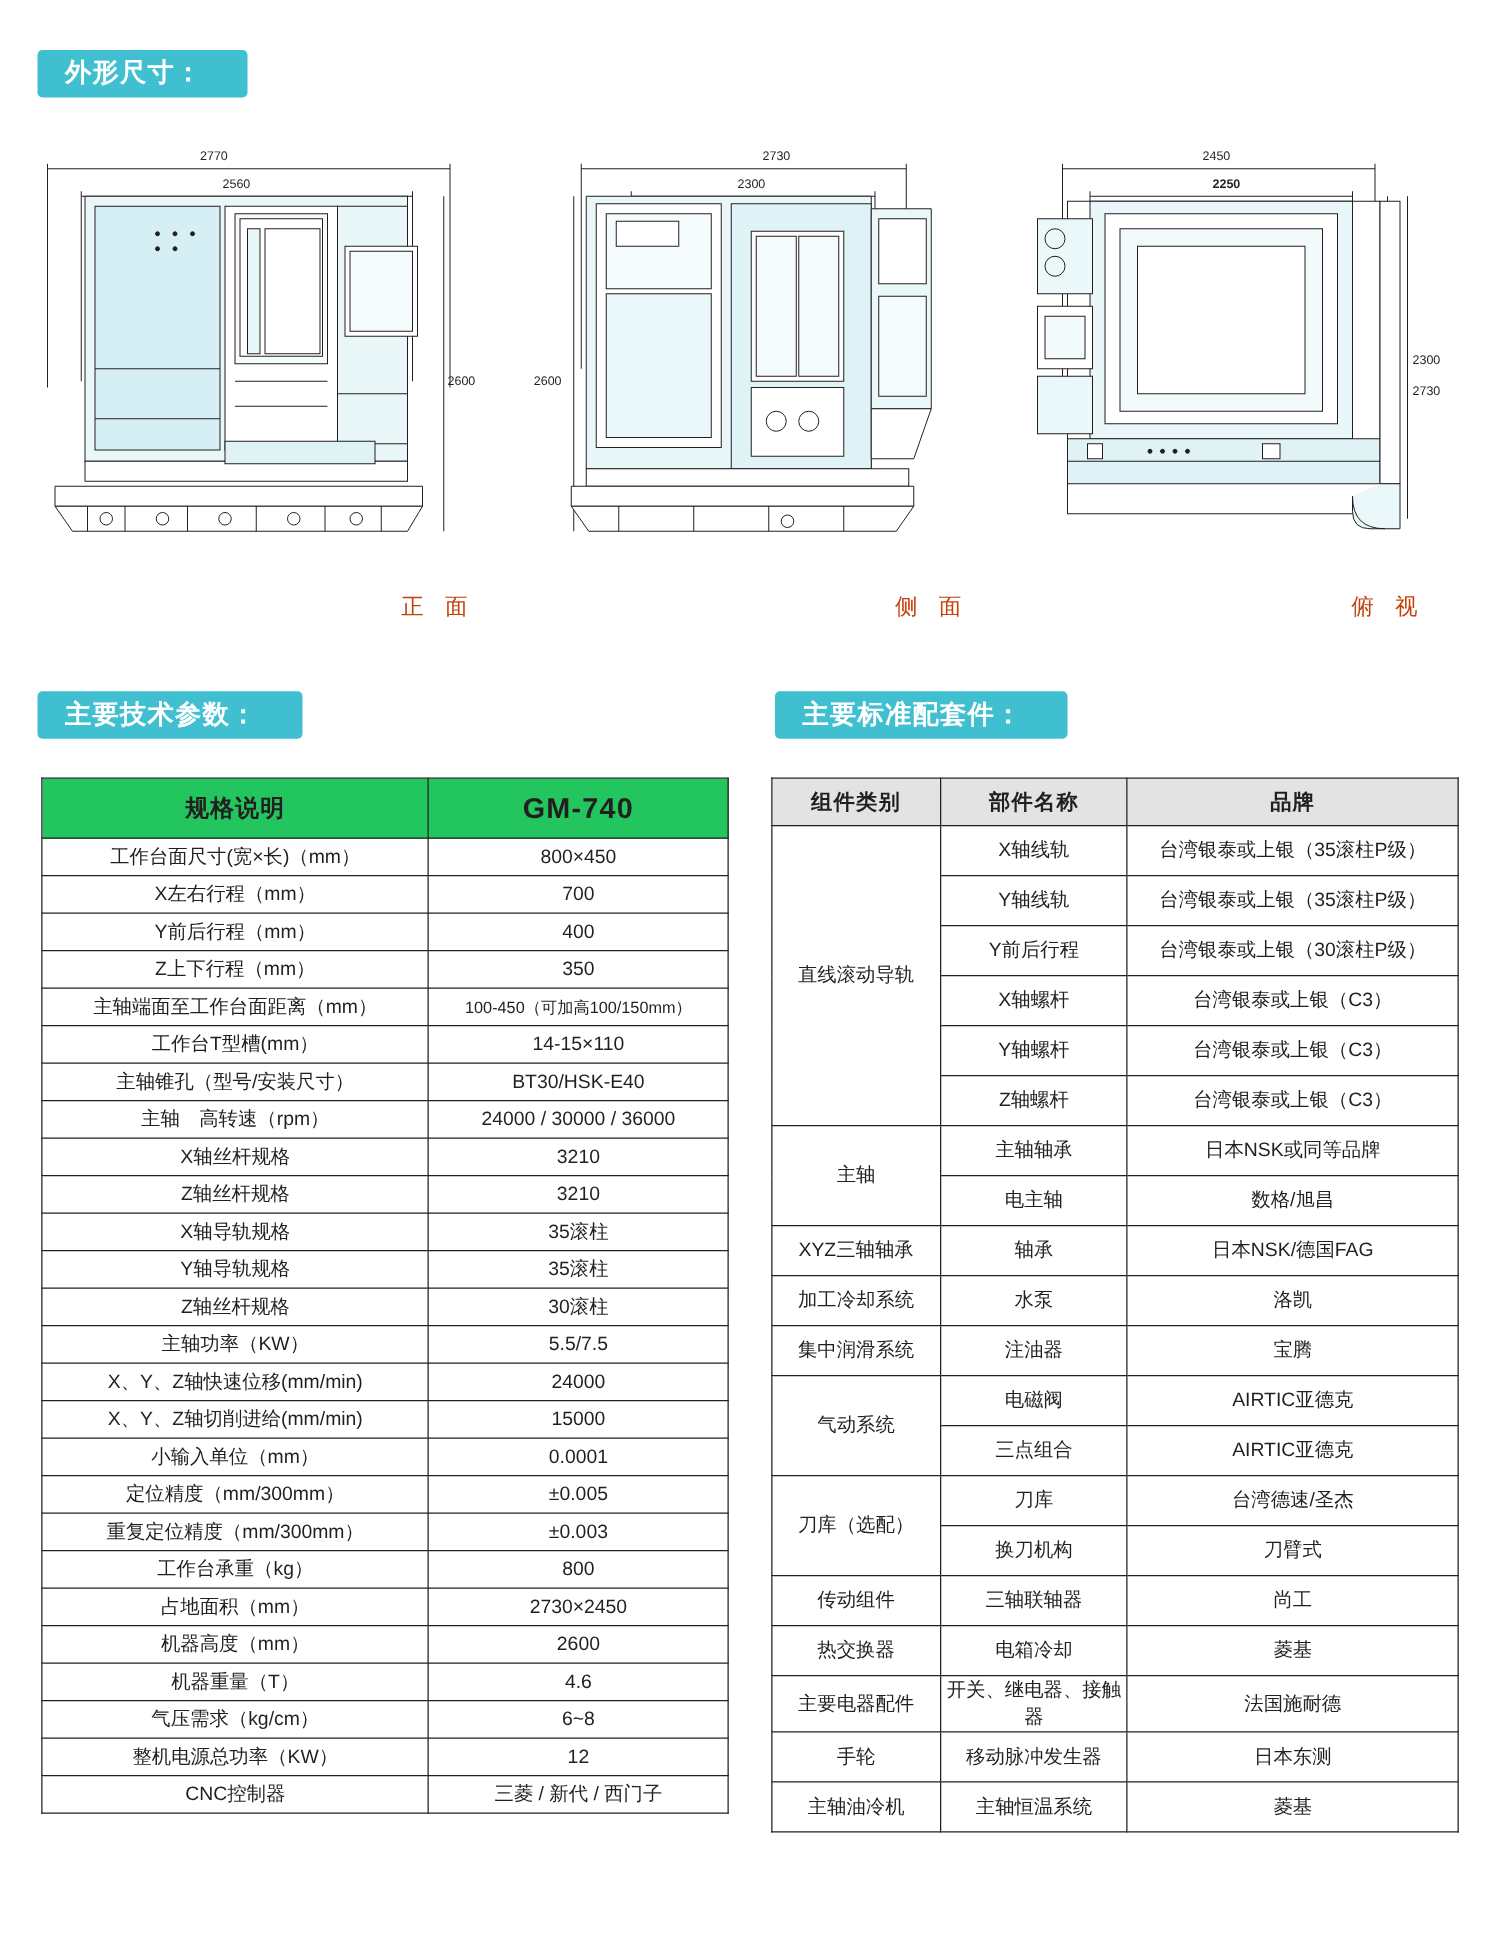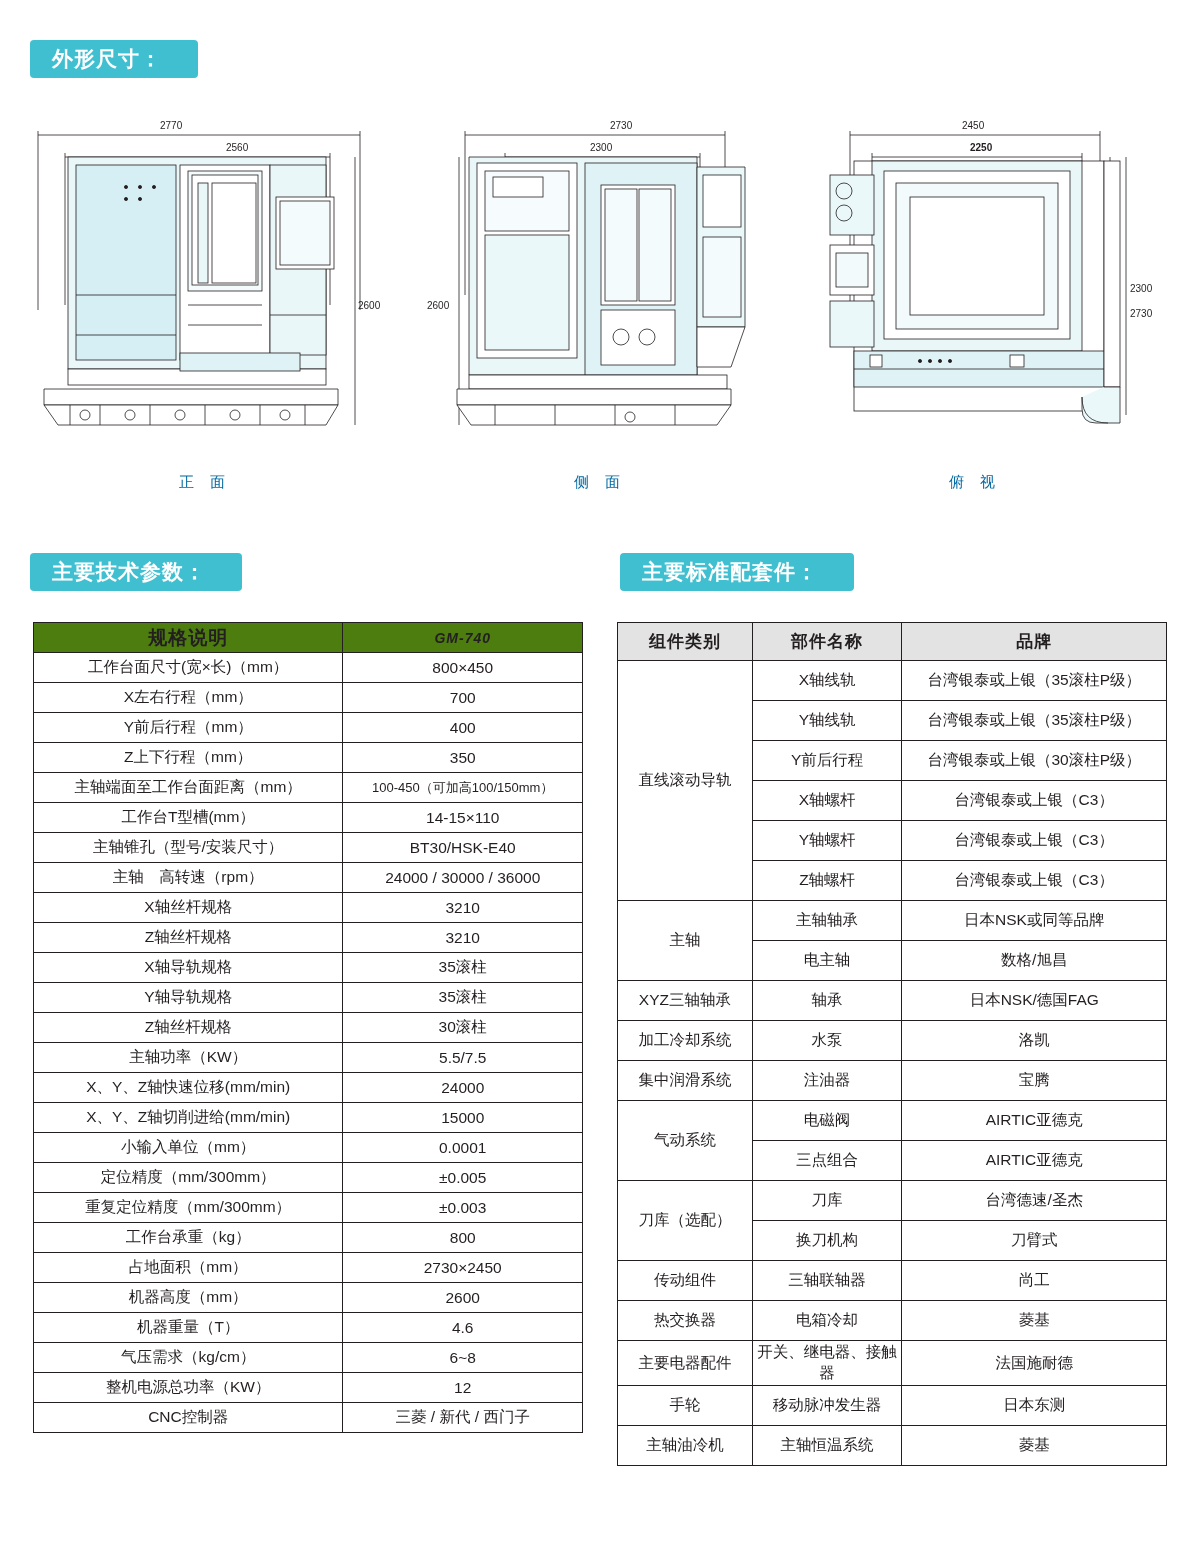--- a/index.html
+++ b/index.html
@@ -25,24 +25,24 @@
     line-height: 1;
   }
   .pill-wrap { position: absolute; }
 
   
   .drawings { position: absolute; left: 30px; top: 105px; width: 1140px; height: 415px; }
   .draw-col { position: absolute; top: 0; }
   .draw-caption {
     position: absolute;
     width: 100%;
-    text-align: center;
-    font-size: 15px;
+    text-align: right;
+    font-size: 18px;
     letter-spacing: 6px;
-    color: #0369a1;
+    color: #c2410c;
   }
   .dim {
     position: absolute;
     font-size: 10px;
     color: #231f20;
     white-space: nowrap;
   }
   svg { display: block; }
 
   
@@ -55,31 +55,31 @@
   table td, table th {
     border: 1px solid #231f20;
     text-align: center;
     vertical-align: middle;
     font-weight: normal;
     color: #231f20;
   }
   
   #spec-table { width: 550px; }
   #spec-table th {
-    background: #4d7c0f;
+    background: #22c55e;
     font-size: 19px;
     font-weight: bold;
-    height: 30px;
+    height: 48px;
     letter-spacing: 1px;
   }
   #spec-table td { height: 30px; font-size: 15.5px; }
   #spec-table td.name { width: 310px; }
   #spec-table td.val { width: 240px; }
   #spec-table td.small { font-size: 13px; }
-  #spec-table th.model { font-size: 14px; letter-spacing: 1px; font-style: italic; }
+  #spec-table th.model { font-size: 23px; letter-spacing: 1px; }
 
   
   #parts-table { width: 550px; }
   #parts-table th {
     background: #e3e3e3;
     font-size: 17px;
     font-weight: bold;
     height: 38px;
     letter-spacing: 1px;
   }
@@ -94,21 +94,21 @@
 <div class="page">
 
   <div class="pill-wrap" style="left:30px; top:40px;">
     <span class="pill">外形尺寸：</span>
   </div>
 
   <div class="drawings">
 
     <div class="draw-col" style="left:0px; width:350px;">
       <div class="dim" style="left:130px; top:15px;">2770</div>
-      <div class="dim" style="left:148px; top:37px;margin-left:48px;">2560</div>
+      <div class="dim" style="left:148px; top:37px;">2560</div>
       <div class="dim" style="left:328px; top:195px;">2600</div>
       <svg width="350" height="350" viewBox="0 0 350 350">
         <g fill="none" stroke="#231f20" stroke-width="0.8">
 
           <line x1="8" y1="30" x2="330" y2="30"></line>
           <line x1="8" y1="26" x2="8" y2="205"></line>
           <line x1="330" y1="26" x2="330" y2="205"></line>
           <line x1="35" y1="52" x2="300" y2="52"></line>
           <line x1="35" y1="48" x2="35" y2="200"></line>
           <line x1="300" y1="48" x2="300" y2="200"></line>

